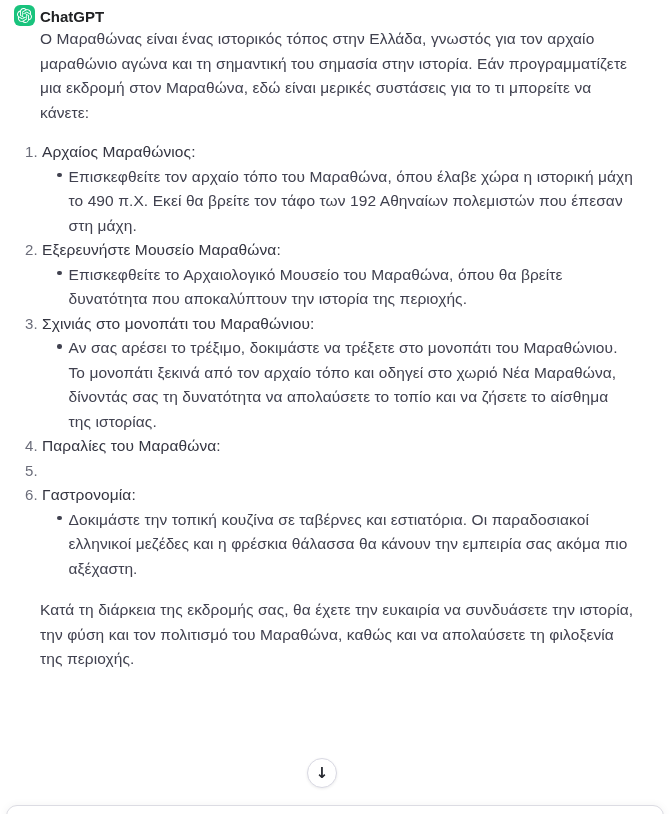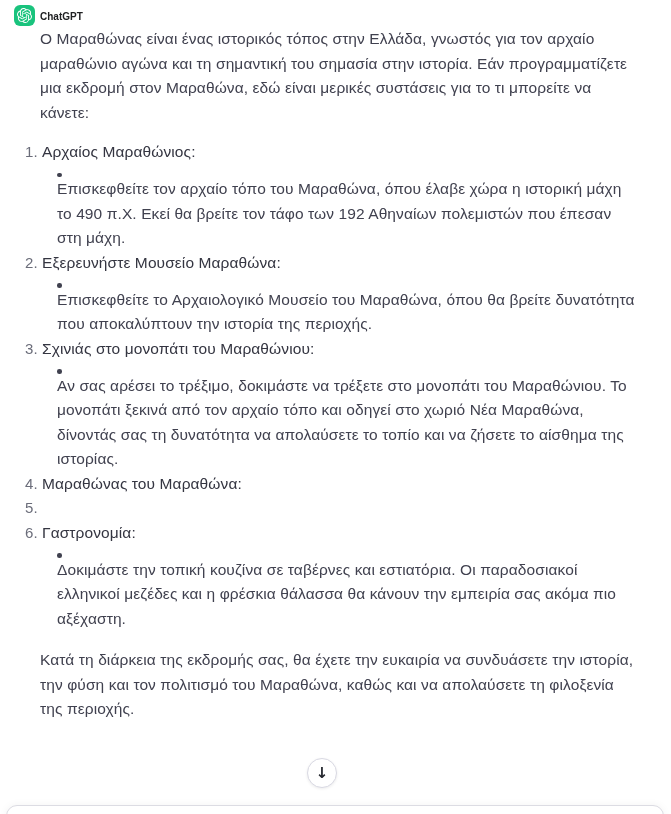--- a/index.html
+++ b/index.html
@@ -16,21 +16,21 @@
   .avatar {
     position: absolute; left: 14px; top: 5px;
     width: 21px; height: 21px;
     background: var(--brand_green, #19c37d);
     border-radius: 6px;
     display: flex; align-items: center; justify-content: center;
   }
   .avatar svg { width: 15px; height: 15px; display: block; }
 
   .sender {
-    font-size: 10px; font-weight: 700;
+    font-size: 15px; font-weight: 700;
     color: var(--sender_text, #202123);
     line-height: 21px; height: 21px;
   }
 
   .body-text {
     font-size: 15.5px;
     line-height: 24.5px;
     color: var(--body_text, #40414f);
     letter-spacing: 0.1px;
   }
@@ -39,21 +39,21 @@
 
   .rec-list { margin-top: 15px; list-style: none; }
   .item-head { display: flex; }
   .num {
     flex: 0 0 17px; margin-left: -15px;
     color: var(--marker_gray, #6b6d7a);
     font-size: 15px;
   }
   .title { font-weight: 400; color: var(--title_text, #343541); }
 
-  .bullet { display: flex; margin-left: 17px; max-width: 578px; flex-direction: column; }
+  .bullet { display: flex; margin-left: 17px; max-width: 578px; }
   .dot {
     flex: 0 0 4.5px; width: 4.5px; height: 4.5px;
     margin-top: 8px; margin-right: 7px;
     border-radius: 50%;
     background: var(--body_text, #40414f);
   }
   .btext { flex: 1; }
 
   .closing { margin-top: 17px; max-width: 599px; }
 
@@ -130,21 +130,21 @@
         </div>
         <div class="bullet">
           <span class="dot"></span>
           <span class="btext">Αν σας αρέσει το τρέξιμο, δοκιμάστε να τρέξετε στο μονοπάτι του Μαραθώνιου. Το μονοπάτι ξεκινά από τον αρχαίο τόπο και οδηγεί στο χωριό Νέα Μαραθώνα, δίνοντάς σας τη δυνατότητα να απολαύσετε το τοπίο και να ζήσετε το αίσθημα της ιστορίας.</span>
         </div>
       </li>
 
       <li class="item">
         <div class="item-head">
           <span class="num">4.</span>
-          <span class="title">Μαραθώνας του Μαραθώνα:</span>
+          <span class="title">Παραλίες του Μαραθώνα:</span>
         </div>
       </li>
 
       <li class="item">
         <div class="item-head">
           <span class="num">5.</span>
         </div>
       </li>
 
       <li class="item">

